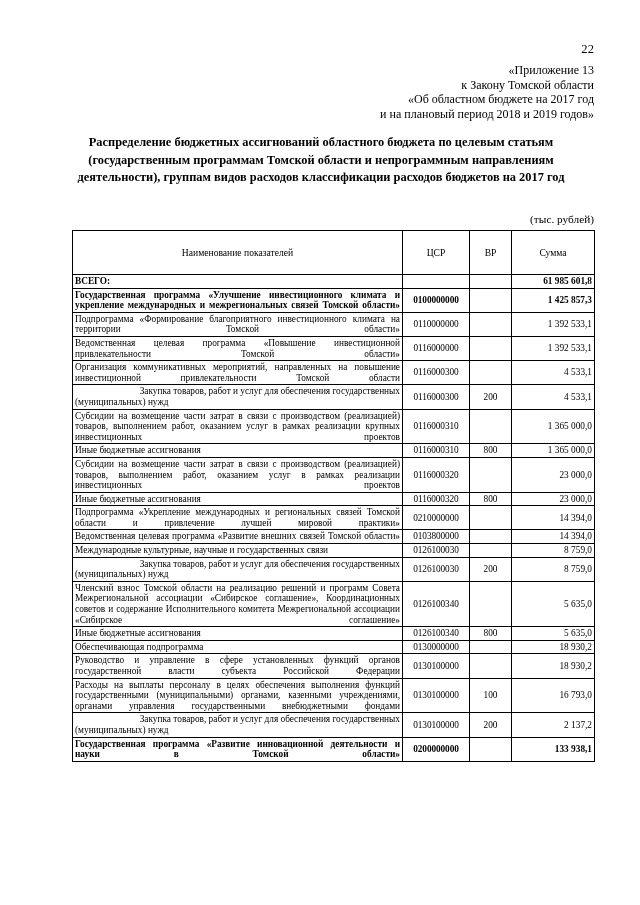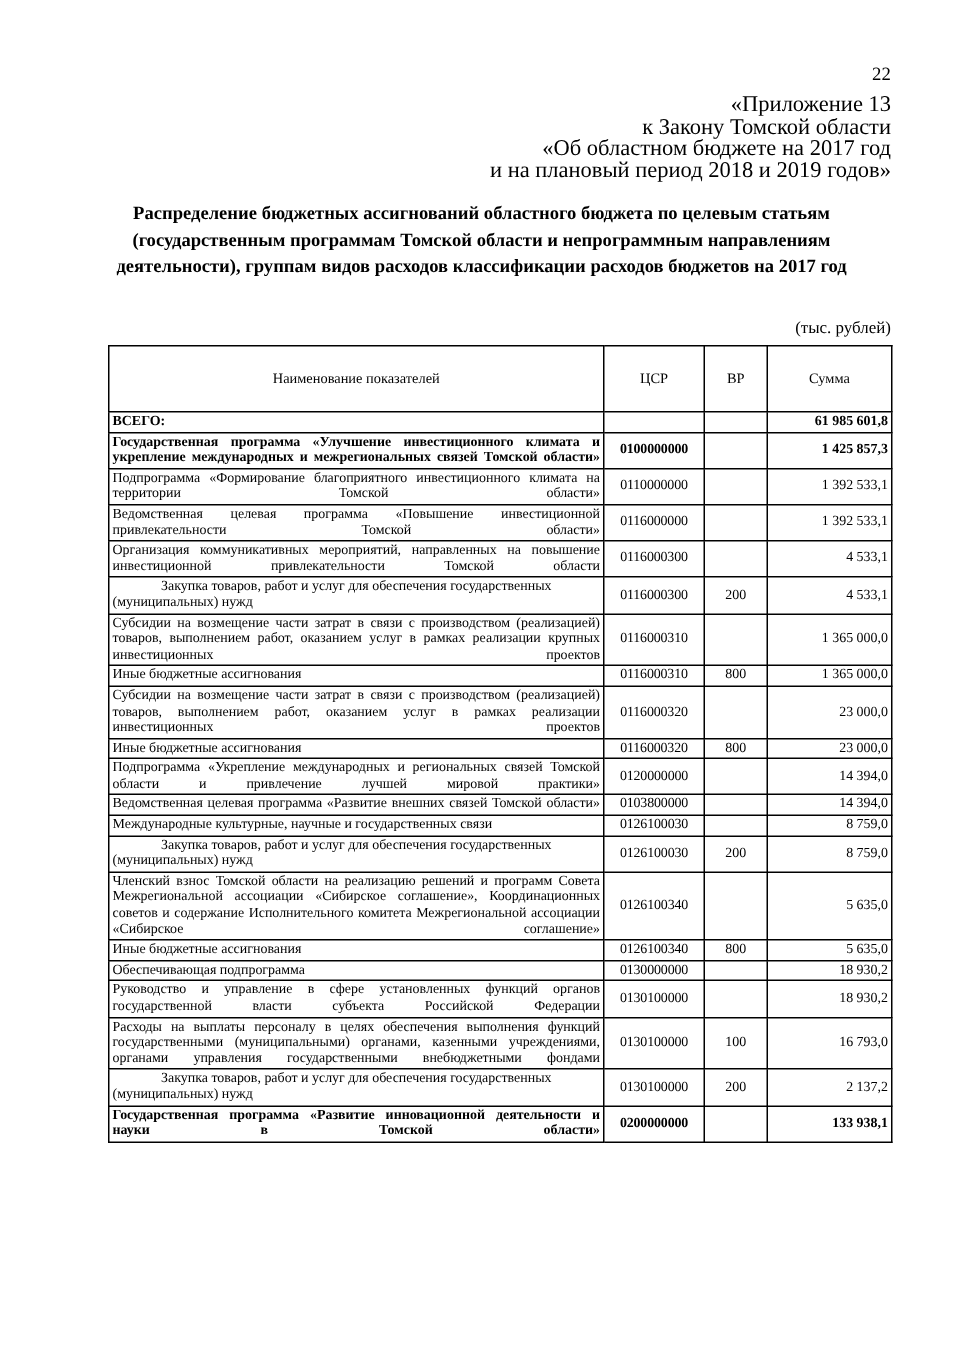--- a/index.html
+++ b/index.html
@@ -30,21 +30,21 @@
     right: 46px;
     font-size: 12.5px;
     line-height: 14px;
     letter-spacing: 0.1px;
   }
   .header-note {
     position: absolute;
     top: 63px;
     right: 46px;
     text-align: right;
-    font-size: 15px;
+    font-size: 12px;
     line-height: 14.6px;
     white-space: nowrap;
   }
   .header-note div { display: block; }
 
   
   .doc-title {
     position: absolute;
     top: 134px;
     left: 76px;
@@ -98,21 +98,21 @@
   }
   td.name {
     text-align: justify;
     text-align-last: justify;
     hyphens: none;
     padding-left: 2px;
     padding-right: 2px;
   }
   td.name.single,
   td.name.nojust {
-    text-align: center;
+    text-align: right;
     text-align-last: left;
   }
   td.csr {
     text-align: center;
     white-space: nowrap;
     letter-spacing: -0.1px;
   }
   td.vr {
     text-align: center;
   }
@@ -214,21 +214,21 @@
             <td class="sum">23 000,0</td>
           </tr>
           <tr>
             <td class="name nojust">Иные бюджетные ассигнования</td>
             <td class="csr">0116000320</td>
             <td class="vr">800</td>
             <td class="sum">23 000,0</td>
           </tr>
           <tr>
             <td class="name">Подпрограмма «Укрепление международных и региональных связей Томской области и привлечение лучшей мировой практики»</td>
-            <td class="csr">0120000000</td>
+            <td class="csr">0210000000</td>
             <td class="vr"></td>
             <td class="sum">14 394,0</td>
           </tr>
           <tr>
             <td class="name">Ведомственная целевая программа «Развитие внешних связей Томской области»</td>
             <td class="csr">0103800000</td>
             <td class="vr"></td>
             <td class="sum">14 394,0</td>
           </tr>
           <tr>

